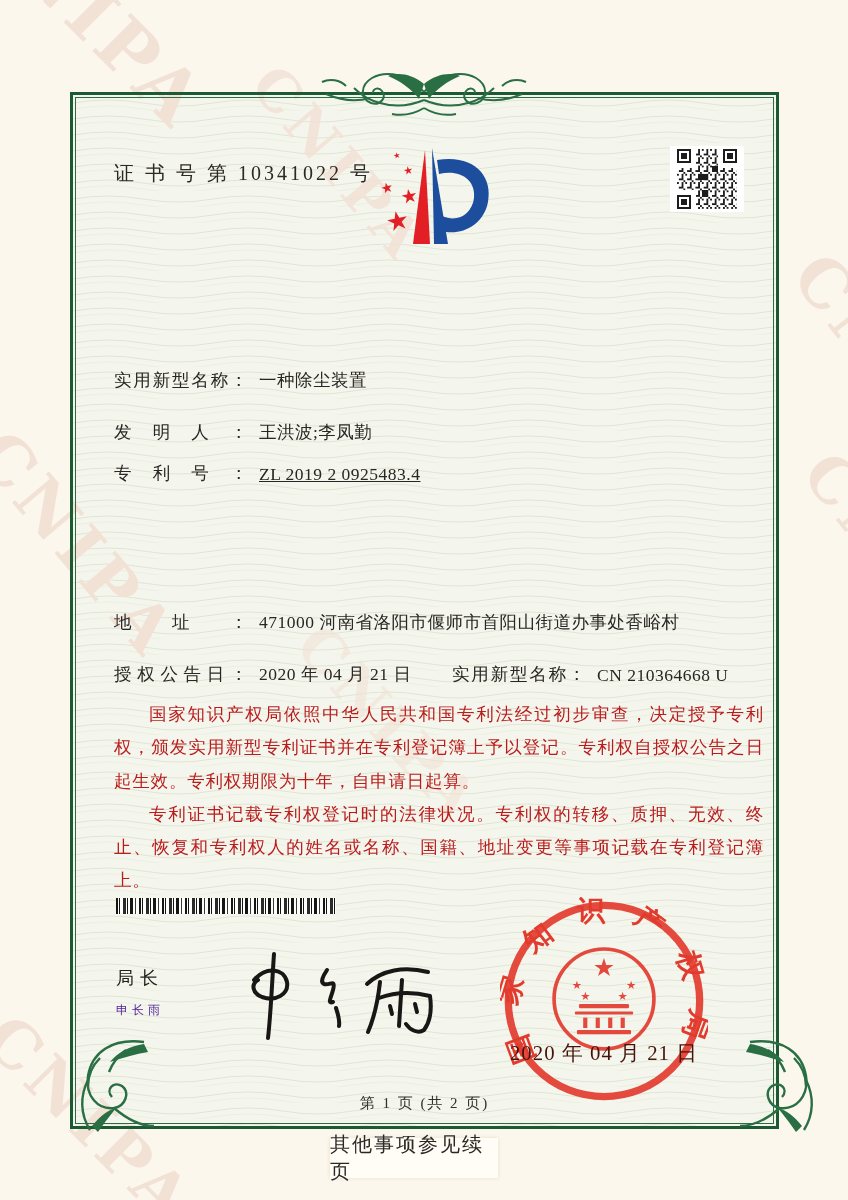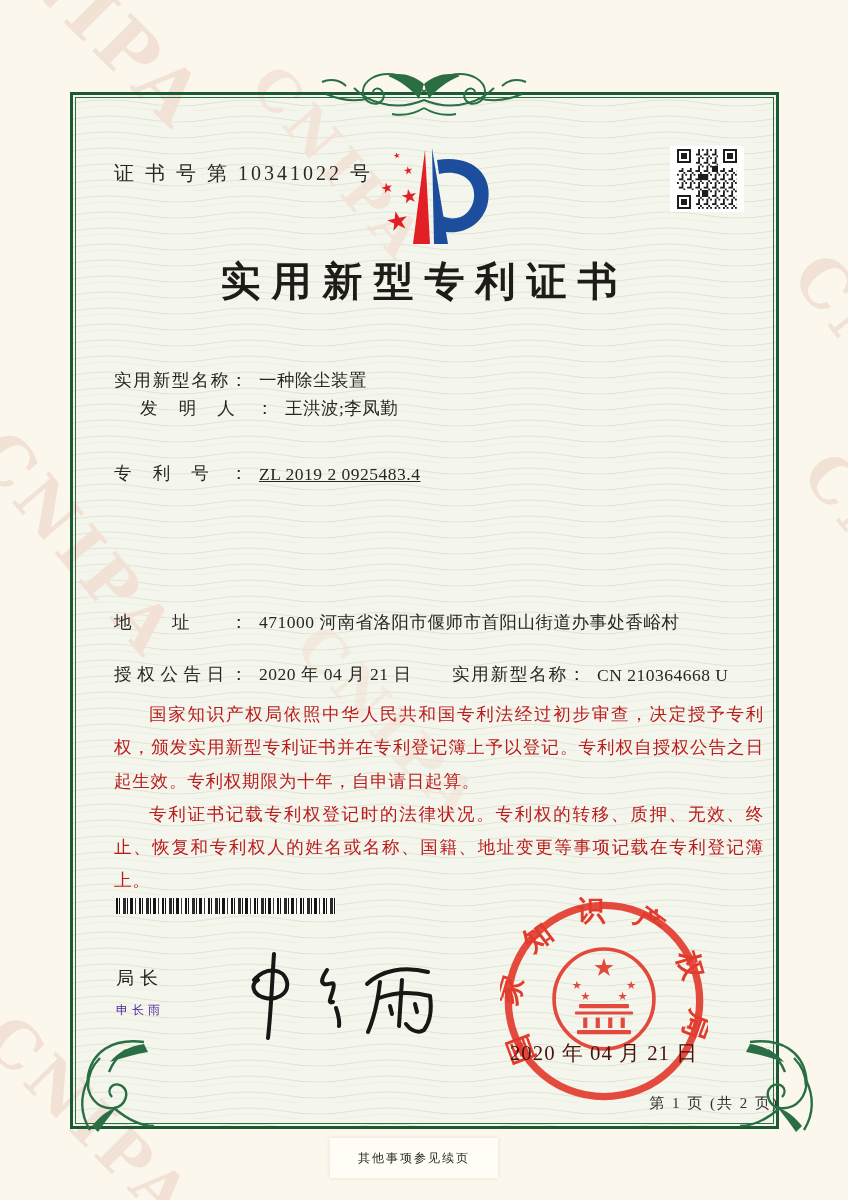--- a/index.html
+++ b/index.html
@@ -31,55 +31,55 @@
   .logo { position:absolute; left:282px; top:52px; width:150px; height:110px; }
   .qr { position:absolute; left:600px; top:54px; width:74px; height:66px; background:#fff; padding:3px; }
   .qr svg { width:100%; height:100%; display:block; }
 
   .title { position:absolute; left:0; top:162px; width:100%; text-align:center;
     font-size:40px; font-weight:bold; letter-spacing:11px; color:#1e1b18; }
 
   .row { position:absolute; left:44px; font-size:17.5px; letter-spacing:.5px; color:#292623; white-space:nowrap; }
   .f-label { display:inline-block; width:134px; text-align:justify; text-align-last:justify; vertical-align:bottom; }
   .f-value { margin-left:11px; }
-  .row.r0 { top:276px; } .row.r1 { top:304px;margin-left:26px; } .row.r2 { top:369px;text-decoration:underline; }
+  .row.r0 { top:276px; } .row.r1 { top:328px; } .row.r2 { top:369px;text-decoration:underline; }
   .row.r3 { top:419px; } .row.r4 { top:469px; } .row.r5 { top:518px;font-family:Liberation Serif, serif; }
   .row.r6 { top:570px; }
   .pair2 { position:absolute; left:338px; top:0; }
 
   .body-text { position:absolute; left:44px; top:606px; width:650px;
     font-size:17.5px; line-height:1.9; letter-spacing:.8px; color:#b91c1c; text-align:justify; }
   .body-text p { text-indent:2em; }
 
   .barcode { position:absolute; left:46px; top:806px; width:220px; height:16px;
     background:repeating-linear-gradient(90deg,
       #151515 0 2px, #fdfdfb 2px 3px, #151515 3px 4px, #fdfdfb 4px 7px,
       #2a2a2a 7px 10px, #fdfdfb 10px 11px, #151515 11px 12px, #fdfdfb 12px 14px,
       #151515 14px 17px, #fdfdfb 17px 19px, #3a3a3a 19px 20px, #fdfdfb 20px 23px); }
 
   .signer-title { position:absolute; left:46px; top:874px; font-size:18px; letter-spacing:6px; color:#23211e; }
   .signer-name  { position:absolute; left:46px; top:910px; font-size:12px; letter-spacing:4px; color:#4c1d95; }
   .signature { position:absolute; left:162px; top:850px; width:215px; height:105px; }
 
-  .page-num { position:absolute; left:0; top:1002px; width:100%; text-align:right;
+  .page-num { position:absolute; left:0; top:1002px; width:100%; text-align:center;
     font-size:15px; letter-spacing:2px; color:#33302c; }
 
   
   .seal { position:absolute; left:500px; top:897px; width:208px; height:208px; z-index:6; }
 
   
   .ornament { position:absolute; z-index:4; pointer-events:none; }
   .orn-top { left:288px; top:58px; width:272px; height:66px; }
   .orn-bl  { left:56px;  top:1036px; width:100px; height:100px; }
   .orn-br  { left:738px; top:1036px; width:100px; height:100px; transform:scaleX(-1); }
 
   .footer-note { position:absolute; left:330px; top:1138px; width:168px; height:40px; z-index:3;
     background:#fffdf6; box-shadow:0 0 4px rgba(190,175,150,.35);
     display:flex; align-items:center; justify-content:center;
-    font-size:12px; letter-spacing:2px; color:#2b2724; }
+    font-size:20px; letter-spacing:2px; color:#2b2724; }
 </style>
 </head>
 <body>
 
 <div class="page">
 
   <div class="guilloche">
     <svg width="703" height="1031" viewBox="0 0 703 1031" preserveAspectRatio="none">
       <defs>
         <pattern id="wavy" width="140" height="16" patternUnits="userSpaceOnUse">
@@ -140,21 +140,20 @@
           <rect x="0.5" y="0.5" width="6" height="6"></rect>
           <rect x="22.5" y="0.5" width="6" height="6"></rect>
           <rect x="0.5" y="22.5" width="6" height="6"></rect>
         </g>
         <rect x="2" y="2" width="3" height="3" fill="#1d1d1d"></rect>
         <rect x="24" y="2" width="3" height="3" fill="#1d1d1d"></rect>
         <rect x="2" y="24" width="3" height="3" fill="#1d1d1d"></rect>
       </svg>
     </div>
 
-    <div class="title">实用新型专利证书</div>
 
     <div class="row r0">
       <span class="f-label">实用新型名称：</span><span class="f-value">一种除尘装置</span>
     </div>
     <div class="row r1">
       <span class="f-label">发明人：</span><span class="f-value">王洪波;李凤勤</span>
     </div>
     <div class="row r2">
       <span class="f-label">专利号：</span><span class="f-value">ZL 2019 2 0925483.4</span>
     </div>

